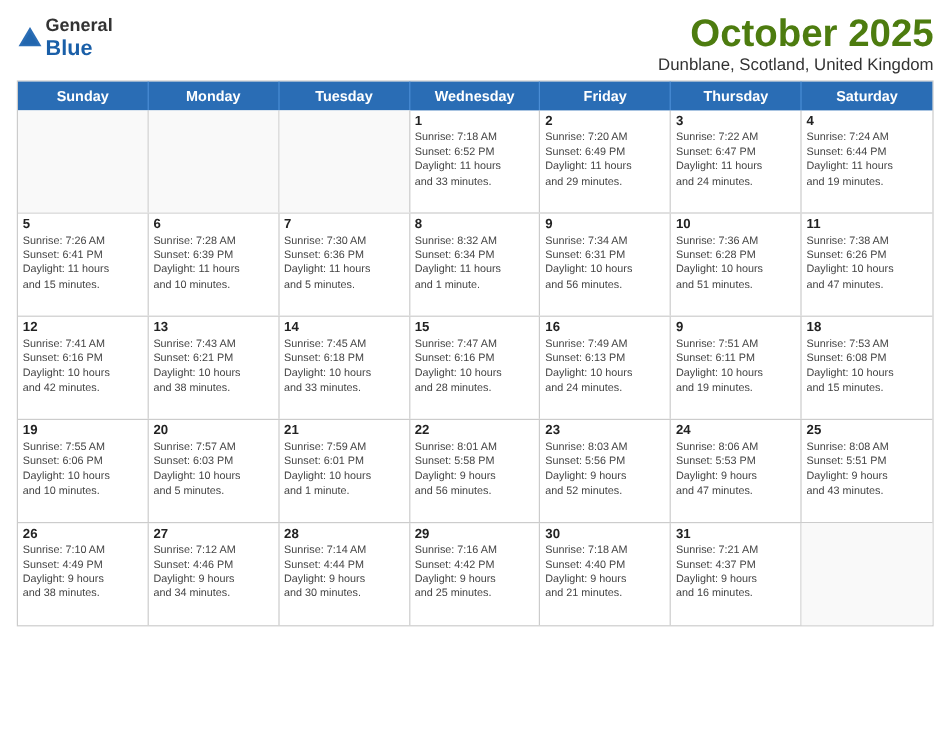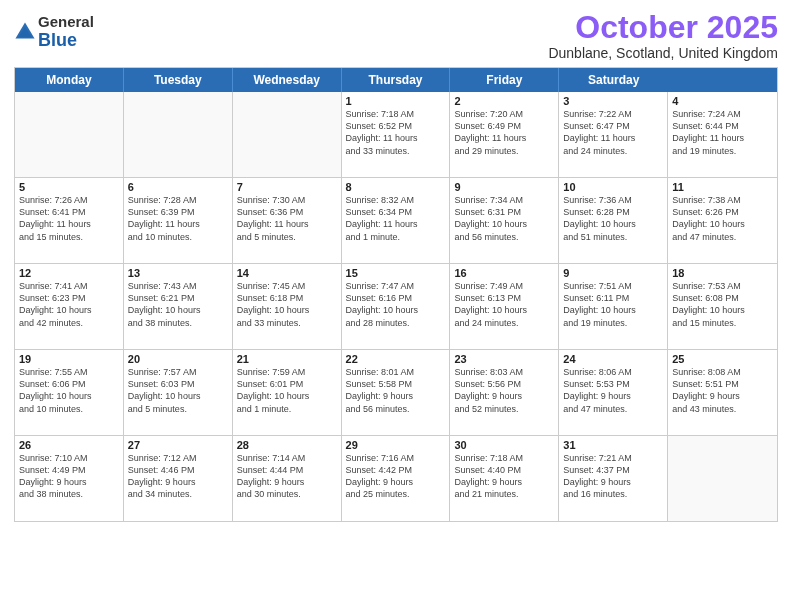--- a/index.html
+++ b/index.html
@@ -47,21 +47,21 @@
       width: 22px;
       height: 22px;
       margin-right: 2px;
     }
     .title-block {
       text-align: right;
     }
     .month-title {
       font-size: 32px;
       font-weight: bold;
-      color: #8b5cf6;
+      color: #4d7c0f;
       line-height: 1.1;
     }
     .location {
       font-size: 14px;
       color: #333;
       font-weight: normal;
     }
     .calendar {
       flex: 1;
       display: flex;
@@ -133,25 +133,26 @@
       </div>
     </div>
     <div class="title-block">
       <div class="month-title">October 2025</div>
       <div class="location">Dunblane, Scotland, United Kingdom</div>
     </div>
   </div>
 
   <div class="calendar">
     <div class="cal-header">
+    <div class="cal-header-cell">Sunday</div>
         <div class="cal-header-cell">Monday</div>
         <div class="cal-header-cell">Tuesday</div>
         <div class="cal-header-cell">Wednesday</div>
+        <div class="cal-header-cell">Friday</div>
         <div class="cal-header-cell">Thursday</div>
-        <div class="cal-header-cell">Friday</div>
         <div class="cal-header-cell">Saturday</div>
       </div>
     <div class="cal-body">
     <div class="cal-row">
           <div class="cal-cell empty"></div>
           <div class="cal-cell empty"></div>
           <div class="cal-cell empty"></div>
           <div class="cal-cell">
             <span class="day-num">1</span>
             <div class="cell-info" style="white-space: pre-line;">Sunrise: 7:18 AM
@@ -229,21 +230,21 @@
             <div class="cell-info" style="white-space: pre-line;">Sunrise: 7:38 AM
 Sunset: 6:26 PM
 Daylight: 10 hours
 and 47 minutes.</div>
           </div>
         </div>
         <div class="cal-row">
           <div class="cal-cell">
             <span class="day-num">12</span>
             <div class="cell-info" style="white-space: pre-line;">Sunrise: 7:41 AM
-Sunset: 6:23 PM
+Sunset: 6:16 PM
 Daylight: 10 hours
 and 42 minutes.</div>
           </div>
           <div class="cal-cell">
             <span class="day-num">13</span>
             <div class="cell-info" style="white-space: pre-line;">Sunrise: 7:43 AM
 Sunset: 6:21 PM
 Daylight: 10 hours
 and 38 minutes.</div>
           </div>

